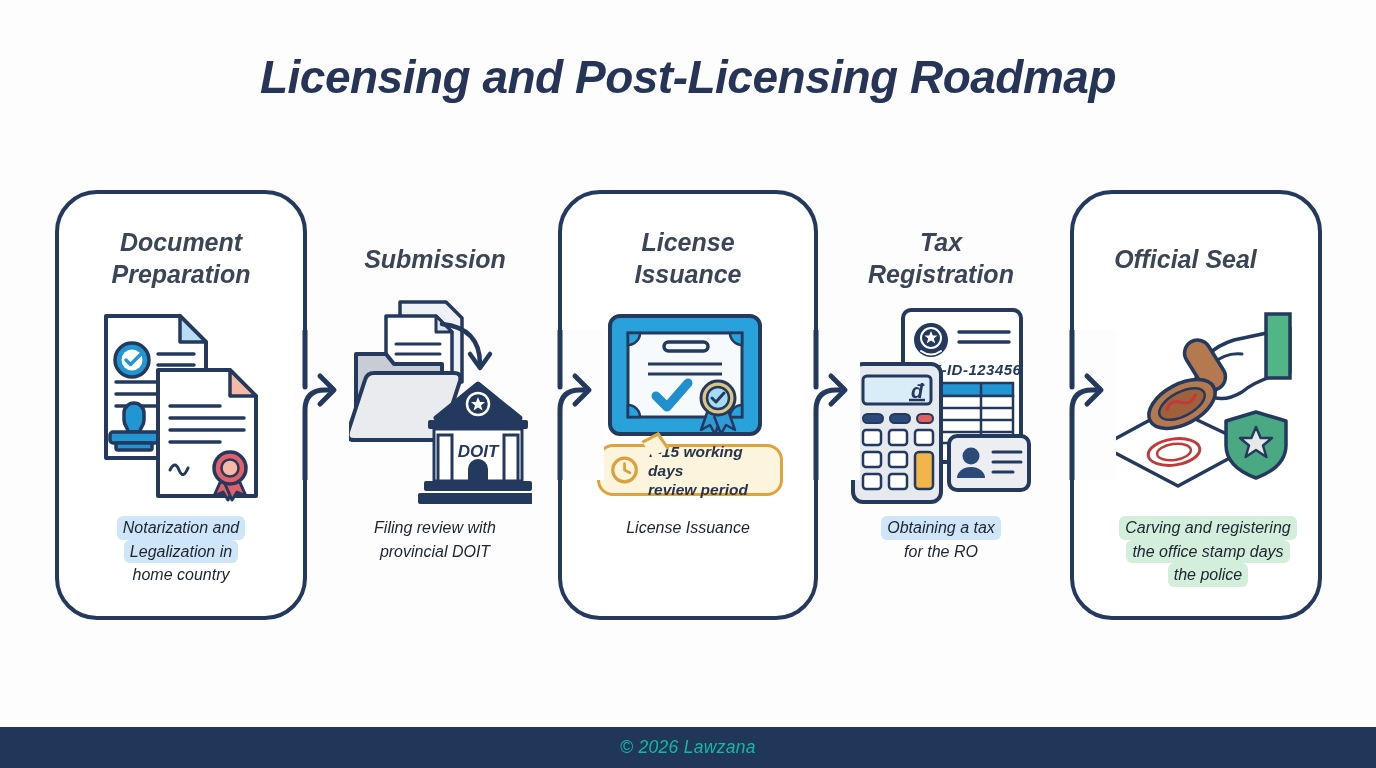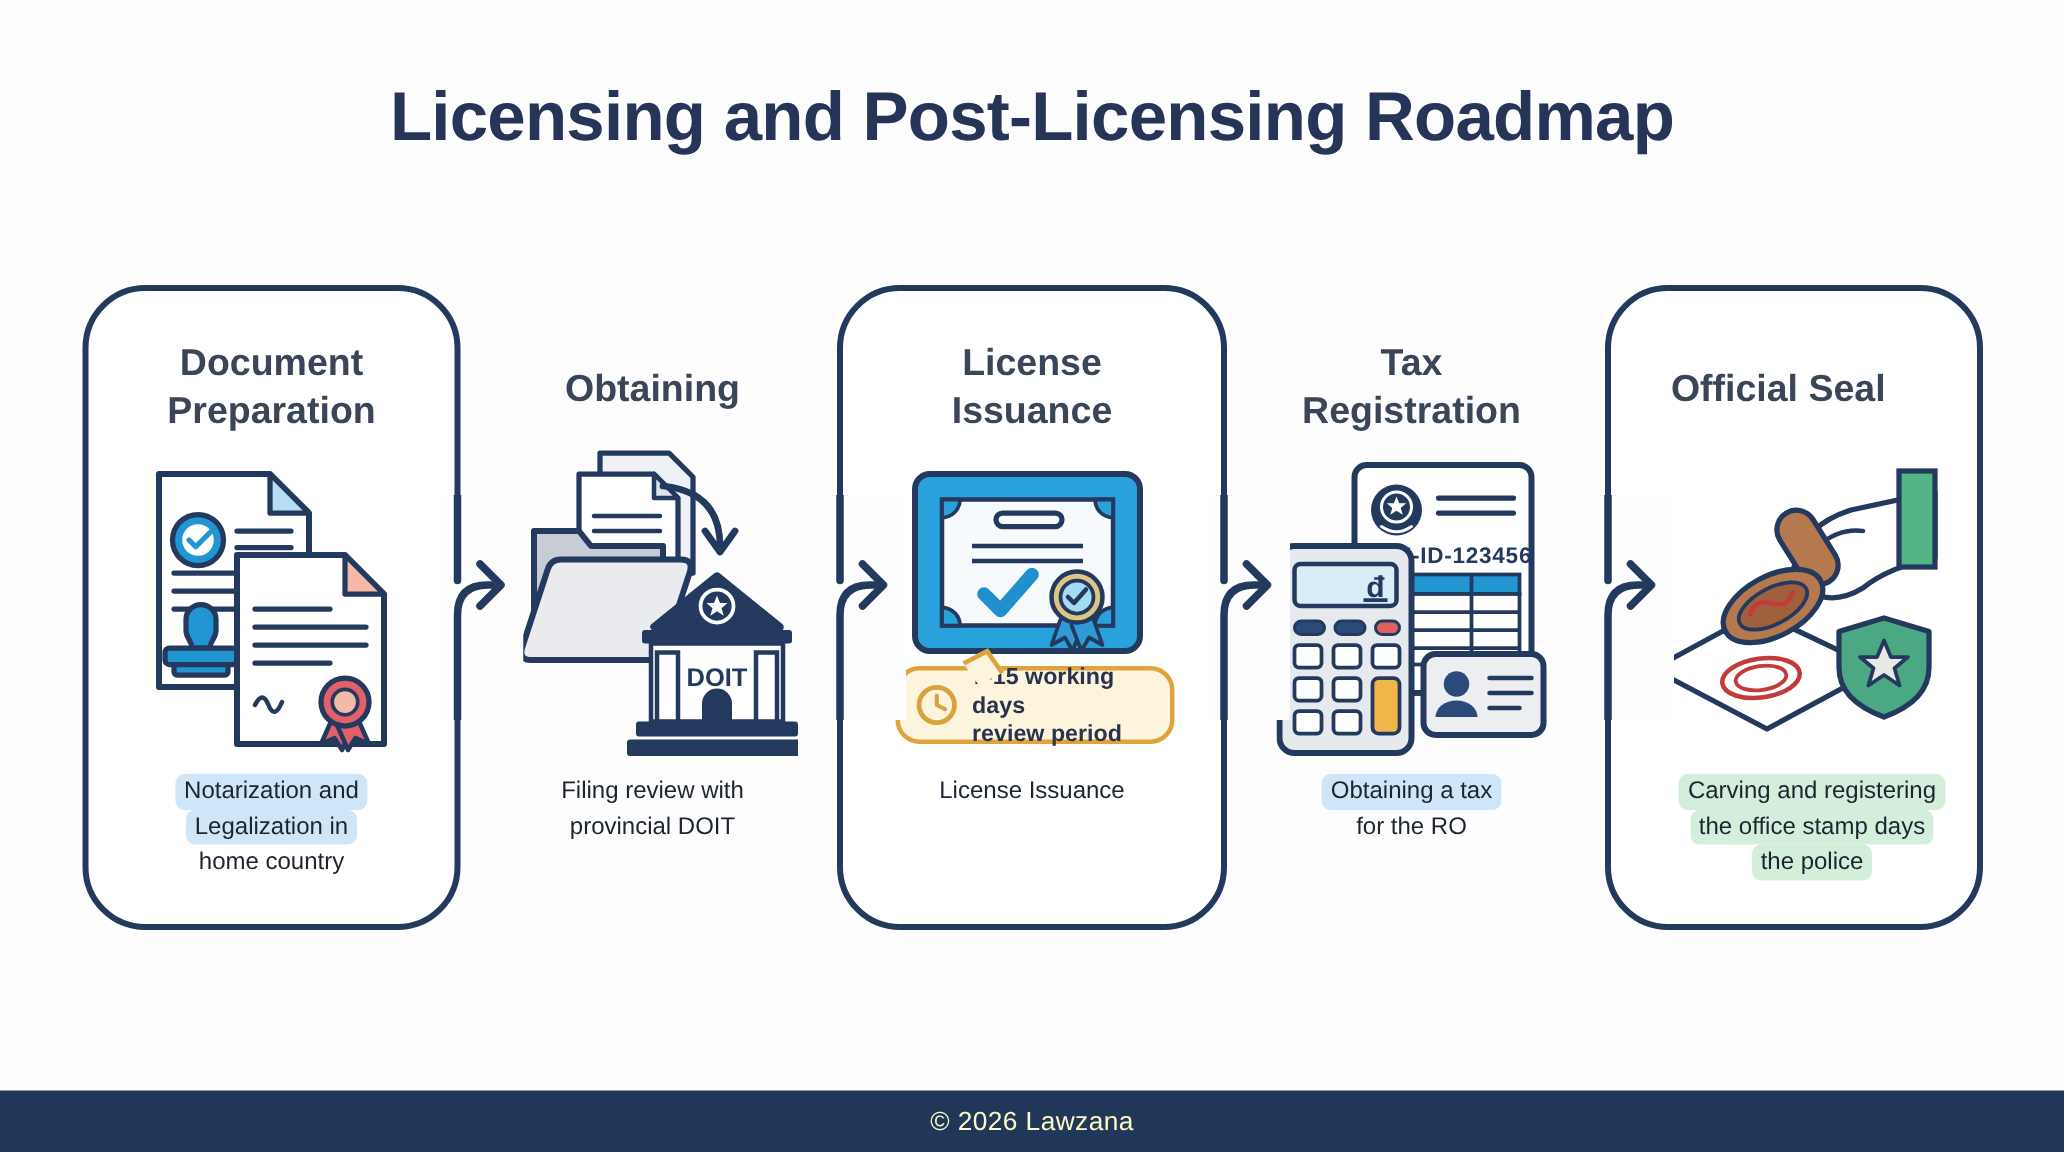--- a/index.html
+++ b/index.html
@@ -1,16 +1,16 @@
 <!DOCTYPE html>
 <html><head>
 <meta charset="utf-8">
 <style>
   html,body{margin:0;padding:0;background:#e8e8e8;font-family:"Liberation Sans",sans-serif;}
-  .canvas{position:relative;width:1376px;height:768px;background:#fdfdfe;overflow:hidden;margin:0 auto;}
+  .canvas{position:relative;width:1376px;height:768px;background:#fdfdfe;overflow:hidden;margin:0 auto;font-style:italic;}
 
   .main-title{position:absolute;top:50px;left:0;width:100%;text-align:center;
     font-size:46px;font-weight:bold;letter-spacing:-0.5px;color:#263457;}
 
   .card{position:absolute;top:190px;height:430px;background:#ffffff;
     border:4px solid #24395e;border-radius:42px;box-sizing:border-box;}
   .card1{left:55px;width:252px;}
   .card3{left:558px;width:260px;}
   .card5{left:1070px;width:252px;}
 
@@ -46,39 +46,39 @@
   .callout{position:absolute;left:597px;top:444px;width:186px;height:52px;
     background:#fdf4dd;border:3px solid #e0a33c;border-radius:16px;
     display:flex;align-items:center;gap:9px;padding:0 10px;box-sizing:border-box;}
   .callout::before{content:"";position:absolute;top:-12px;left:46px;width:16px;height:16px;
     background:#fdf4dd;border-left:3px solid #e0a33c;border-top:3px solid #e0a33c;
     transform:rotate(55deg) skewX(-8deg);}
   .callout-text{font-size:15.5px;font-weight:bold;color:#28344e;line-height:19px;}
 
   .footer{position:absolute;left:0;bottom:0;width:100%;height:41px;background:#20375a;
     display:flex;align-items:center;justify-content:center;}
-  .footer-text{color:#fef9c3;font-size:17.5px;letter-spacing:0.3px;}
+  .footer-text{color:#14b8a6;font-size:17.5px;letter-spacing:0.3px;}
 </style>
 </head>
 <body>
 
 <div class="canvas">
 
   <div class="main-title">Licensing and Post-Licensing Roadmap</div>
 
   <div class="card card1"></div>
   <div class="card card3"></div>
   <div class="card card5"></div>
 
   <div class="stage-title t1">
     <span class="cap-line">Document</span>
     <span class="cap-line">Preparation</span>
   </div>
   <div class="stage-title t2">
-    <span class="cap-line">Obtaining</span>
+    <span class="cap-line">Submission</span>
   </div>
   <div class="stage-title t3">
     <span class="cap-line">License</span>
     <span class="cap-line">Issuance</span>
   </div>
   <div class="stage-title t4">
     <span class="cap-line">Tax</span>
     <span class="cap-line">Registration</span>
   </div>
   <div class="stage-title t5">

